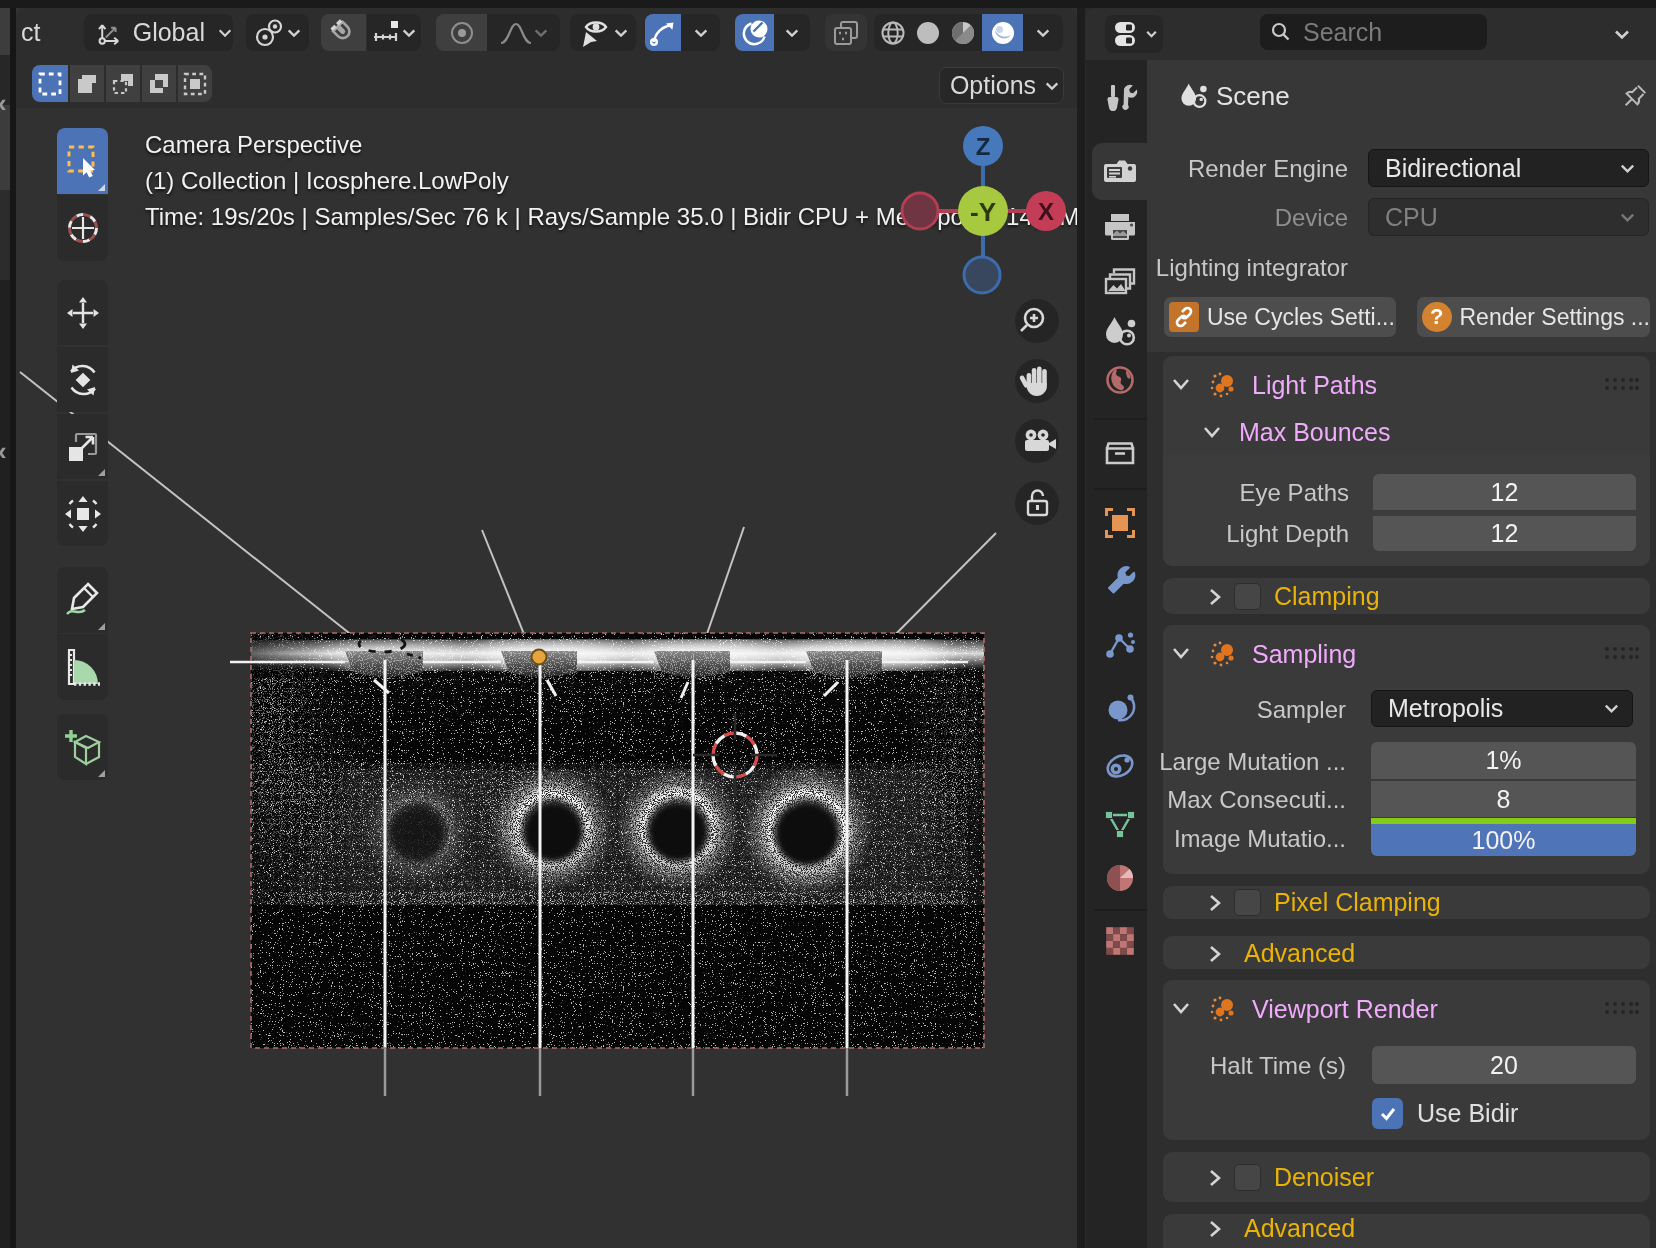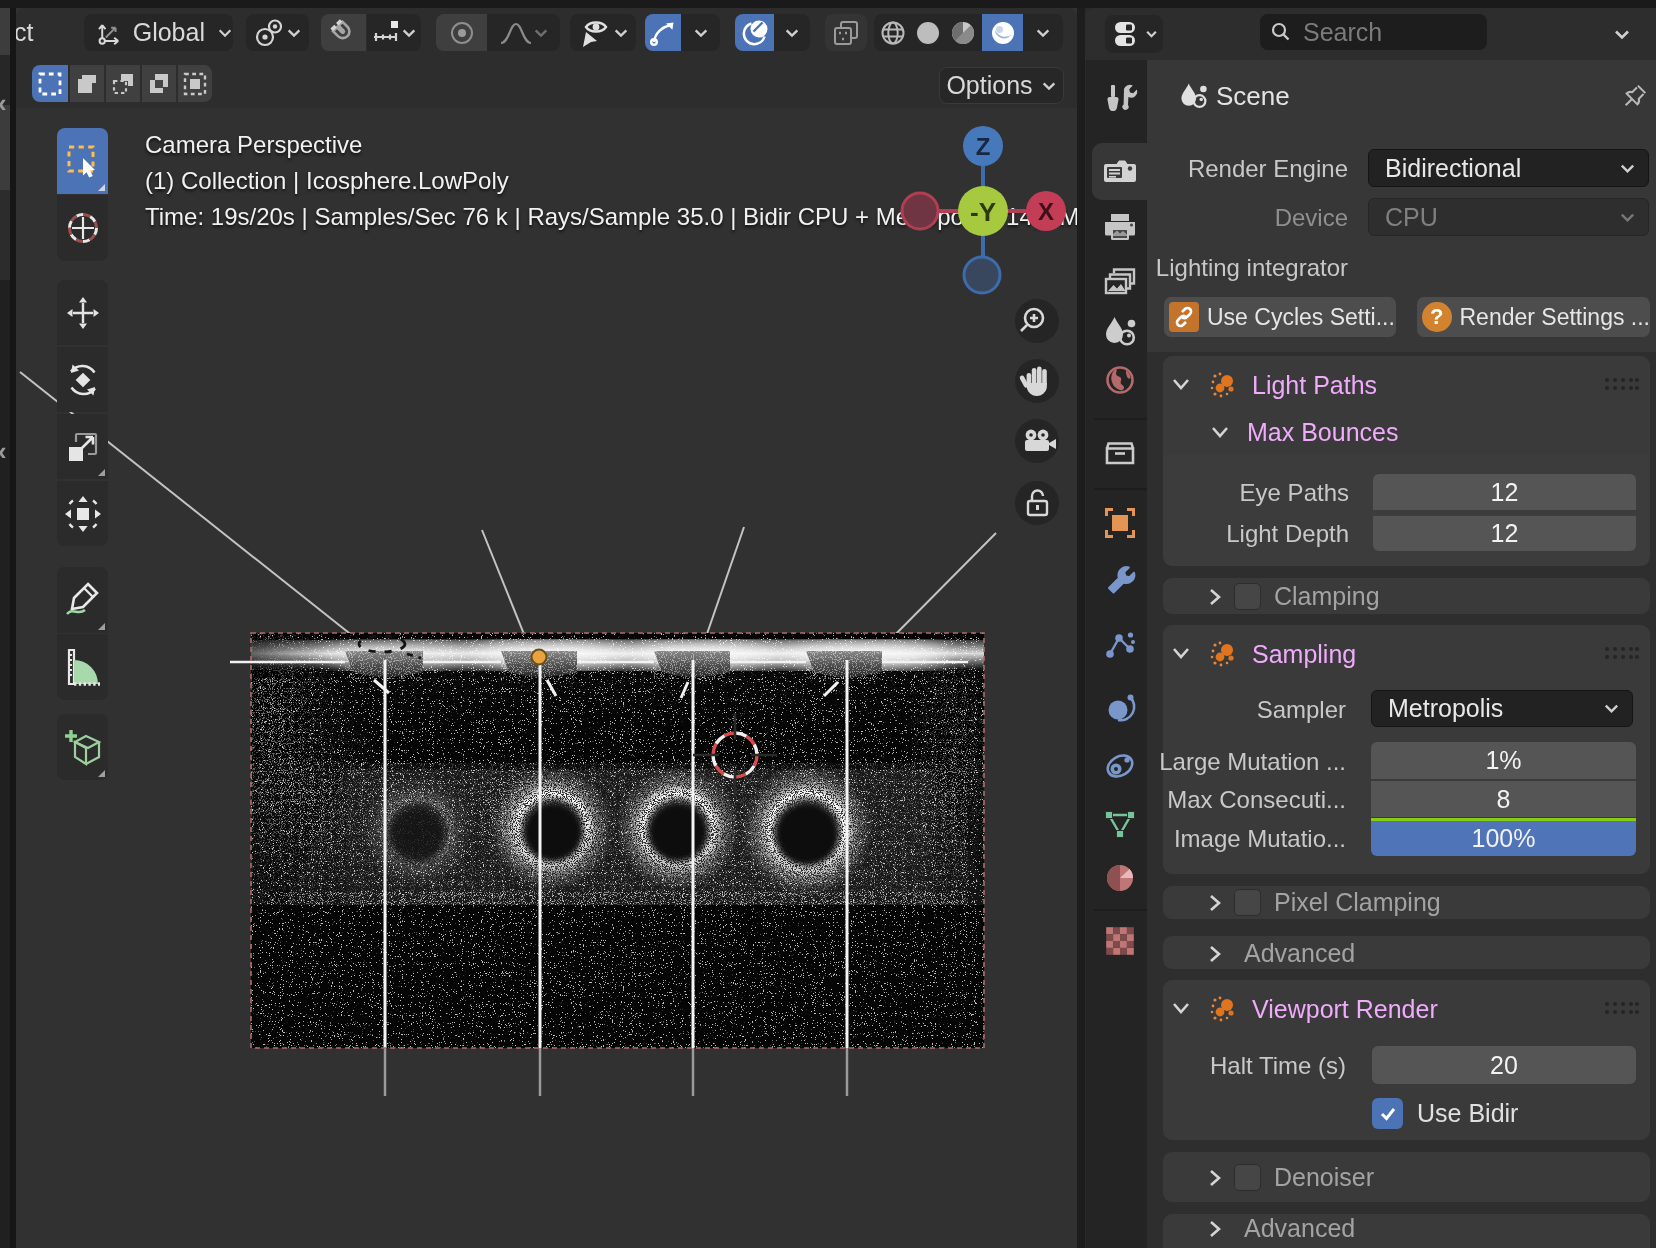--- a/index.html
+++ b/index.html
@@ -19,21 +19,21 @@
 #sliver .s2 { position:absolute; left:0; top:182px; width:10px; height:95px; background:#2c2c2c; }
 #sliver .s3 { position:absolute; left:0; top:272px; width:10px; height:970px; background:#202020; }
 .chev-left { position:absolute; color:#9a9a9a; font-size:26px; font-weight:bold; }
 
 
 #viewport { left:16px; top:8px; width:1061px; height:1240px; background:#313131; border-radius:10px 10px 0 0; overflow:hidden; }
 #vhead { position:absolute; left:0; top:0; width:1061px; height:100px; background:#2d2d2d; }
 #vhead .r1 { position:absolute; left:0; top:0; width:1061px; height:51px; }
 #vhead .r2 { position:absolute; left:0; top:52px; width:1061px; height:48px; }
 .hbtn { position:absolute; background:#262626; border-radius:8px; top:6px; height:37px; display:flex; align-items:center; }
-.htext { color:#d9d9d9; font-size:25px; }
+.htext { color:#d9d9d9; font-size:25px;margin-left:7px; }
 
 
 .segrow { position:absolute; top:5px; height:37px; display:flex; }
 .seg { width:36px; height:37px; background:#404040; display:flex; align-items:center; justify-content:center; }
 .seg.first { border-radius:8px 0 0 8px; }
 .seg.last { border-radius:0 8px 8px 0; }
 .seg.active { background:#4c73b5; }
 .seg + .seg { border-left:2px solid #2d2d2d; }
 
 
@@ -47,21 +47,21 @@
 
 #props { left:1085px; top:8px; width:571px; height:1240px; background:#2a2a2a; }
 #phead { position:absolute; left:0; top:0; width:571px; height:52px; background:#2d2d2d; border-radius:10px 0 0 0; }
 #tabstrip { position:absolute; left:1px; top:52px; width:61px; height:1188px; background:#242424; }
 #pmain { position:absolute; left:62px; top:52px; width:509px; height:1188px; background:#2e2e2e; }
 .tab { position:absolute; left:6px; width:56px; height:56px; display:flex; align-items:center; justify-content:center; }
 .tab.active { background:#373737; border-radius:10px 0 0 10px; }
 
 .panel { position:absolute; left:0; width:509px; }
 .pblock { position:absolute; left:16px; width:487px; background:#3a3a3a; border-radius:9px; }
-.plabel { color:#a3a3a3; font-size:25px; }
+.plabel { color:#eab308; font-size:25px; }
 .pheader { display:flex; align-items:center; color:#f0abfc; font-size:25px; }
 .field { position:absolute; background:#555555; color:#f2f2f2; font-size:25px; display:flex; align-items:center; justify-content:center; }
 .menu { position:absolute; background:#222222; border:1px solid #151515; border-radius:6px; color:#e8e8e8; font-size:25px; display:flex; align-items:center; }
 .rowlabel { position:absolute; color:#c8c8c8; font-size:24px; text-align:right; white-space:nowrap; }
 </style>
 </head>
 <body>
 <div id="root">
   <div id="topstrip" class="abs"></div>
 
@@ -844,21 +844,21 @@
               <circle cx="19" cy="4" r="2"></circle>
               <circle cx="27" cy="4" r="2"></circle>
               <circle cx="33" cy="4" r="2"></circle>
               <circle cx="3" cy="12" r="2"></circle>
               <circle cx="11" cy="12" r="2"></circle>
               <circle cx="19" cy="12" r="2"></circle>
               <circle cx="27" cy="12" r="2"></circle>
               <circle cx="33" cy="12" r="2"></circle>
             </g>
           </svg>
-        <div class="pheader" style="position:absolute; top:62px; left:62px;text-align:right;">
+        <div class="pheader" style="position:absolute; top:62px; left:54px;text-align:right;">
           <svg width="22" height="14" viewBox="0 0 22 14">
               <path d="M4 2 l7 8 l7-8" stroke="#d4d4d4" stroke-width="2.6" fill="none"></path>
             </svg>
           <span style="margin-left:16px;">Max Bounces</span>
         </div>
         <div class="rowlabel" style="right:307px; top:123px;">Eye Paths</div>
         <div class="field" style="left:226px; top:118px; width:263px; height:36px; border-radius:6px 6px 0 0;">12</div>
         <div class="rowlabel" style="right:307px; top:164px;">Light Depth</div>
         <div class="field" style="left:226px; top:159px; width:263px; height:36px; border-radius:0 0 6px 6px; border-top:1px solid #3e3e3e;">12</div>
         <div class="abs" style="left:61px; top:226px; display:flex; align-items:center;">
@@ -915,21 +915,21 @@
             <span style="margin-left:16px;">Metropolis</span>
             <svg width="17" height="13" viewBox="0 0 18 12" style="position:absolute; right:12px;">
               <path d="M3 3 l6 6 l6-6" stroke="#d0d0d0" stroke-width="2.6" fill="none"></path>
             </svg>
           </div>
         <div class="rowlabel" style="right:310px; top:123px;">Large Mutation ...</div>
         <div class="field" style="left:224px; top:117px; width:265px; height:37px; border-radius:6px 6px 0 0;">1%</div>
         <div class="rowlabel" style="right:310px; top:161px;">Max Consecuti...</div>
         <div class="field" style="left:224px; top:155px; width:265px; height:37px; border-top:1px solid #3a3a3a;">8</div>
         <div class="rowlabel" style="right:310px; top:200px;">Image Mutatio...</div>
-        <div class="field" style="left:224px; top:193px; width:265px; height:38px; border-radius:0 0 6px 6px; border-top:3px solid #84cc16; background:#4f74b8;">100%</div>
+        <div class="field" style="left:224px; top:193px; width:265px; height:38px; border-radius:0 0 6px 6px; border-top:6px solid #84cc16; background:#4f74b8;">100%</div>
         <div class="abs" style="left:61px; top:263px; display:flex; align-items:center;">
           <svg width="14" height="22" viewBox="0 0 14 22">
               <path d="M3 4 l8 7 l-8 7" stroke="#d4d4d4" stroke-width="2.6" fill="none"></path>
             </svg>
           <div style="width:27px; height:27px; background:#464646; border:1px solid #2d2d2d; border-radius:5px; margin-left:12px;"></div>
           <span class="plabel" style="margin-left:13px;">Pixel Clamping</span>
         </div>
         <div class="abs" style="left:61px; top:314px; display:flex; align-items:center;">
           <svg width="14" height="22" viewBox="0 0 14 22">
               <path d="M3 4 l8 7 l-8 7" stroke="#d4d4d4" stroke-width="2.6" fill="none"></path>

